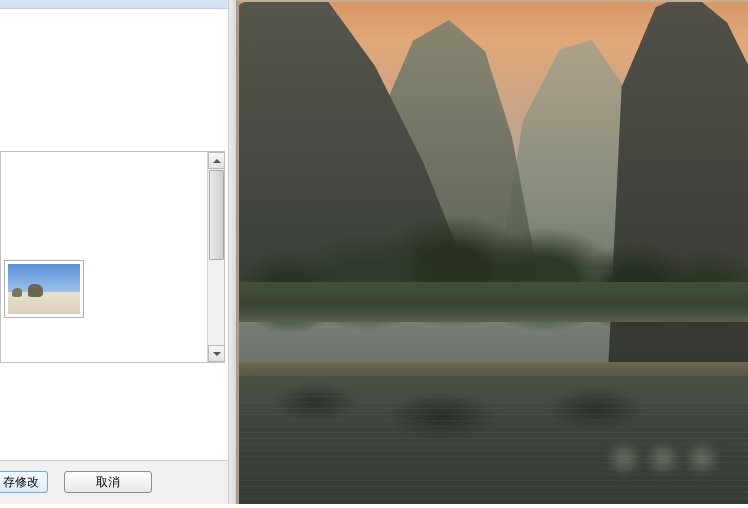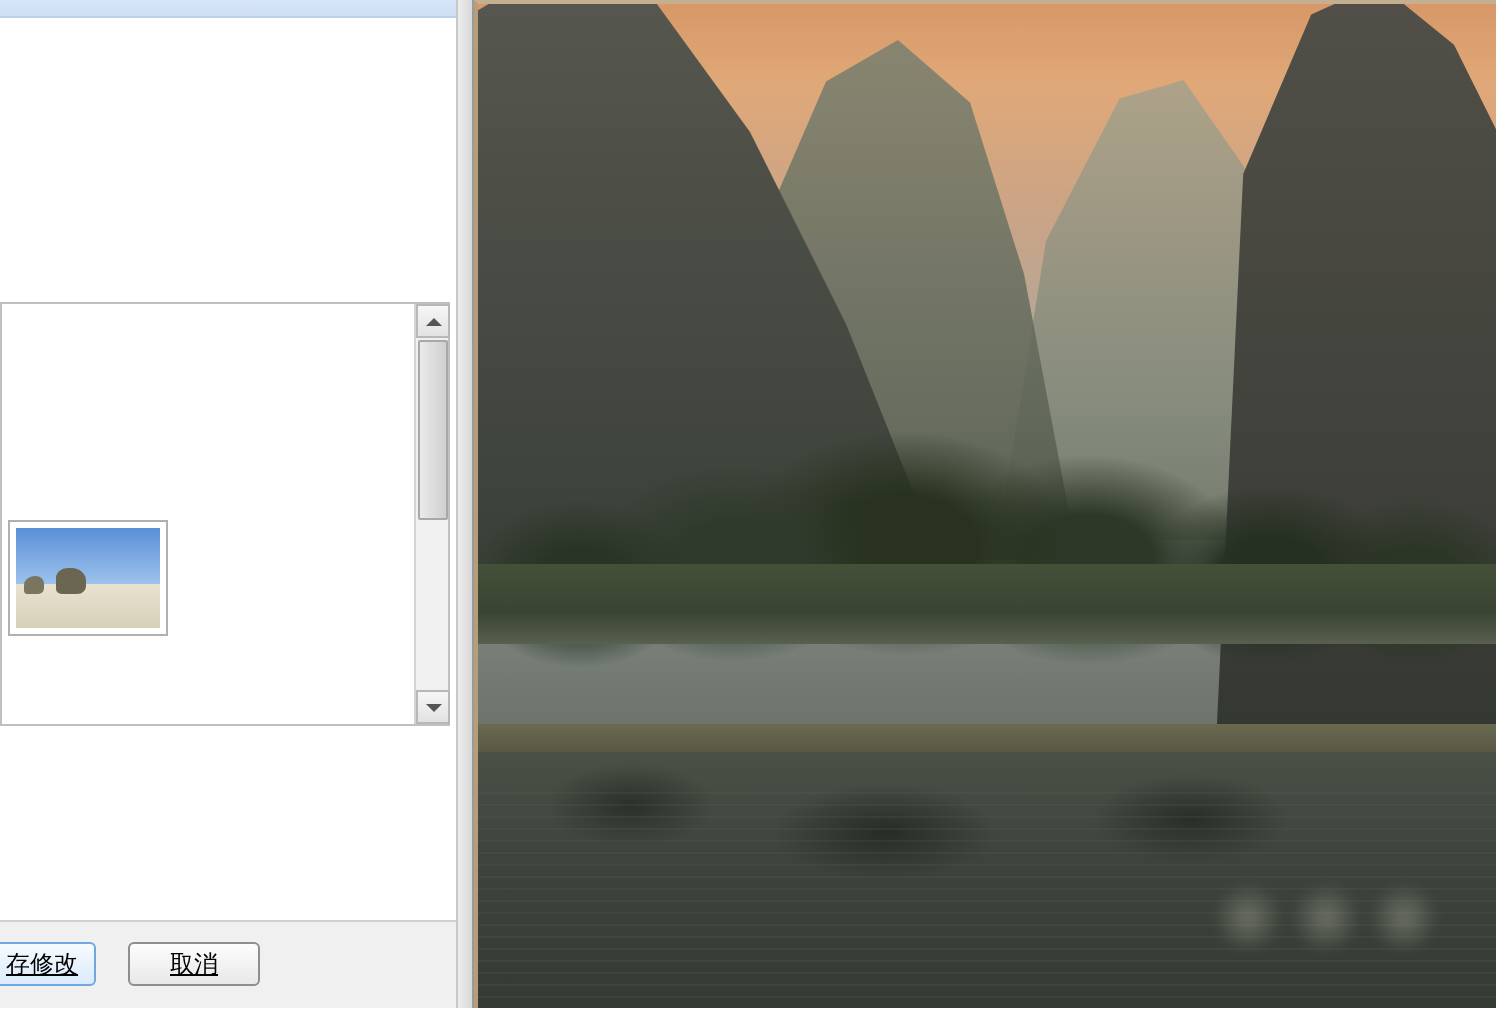--- a/index.html
+++ b/index.html
@@ -1,15 +1,15 @@
 <!DOCTYPE html>
 <html><head>
 <meta charset="utf-8">
 <style>
-* { margin: 0; padding: 0; box-sizing: border-box; text-decoration: underline; }
+* { margin: 0; padding: 0; box-sizing: border-box; }
 body {
   width: 748px;
   height: 508px;
   font-family: "Microsoft YaHei", "SimSun", Tahoma, sans-serif;
   font-size: 12px;
   background: #fff;
   overflow: hidden;
   position: relative;
 }
 
@@ -166,21 +166,21 @@
   width: 68px;
   padding: 0;
   text-align: right;
   padding-right: 8px;
   background: linear-gradient(to bottom, #f6fbff, #dbeafc);
   border-color: #6fa7df;
 }
 .btn-cancel {
   position: absolute;
   left: 64px;
-  width: 66px;
+  width: 88px;
 }
 
 .panel-right-edge {
   position: absolute;
   left: 228px;
   top: 0;
   width: 9px;
   height: 508px;
   background: linear-gradient(to right, #ececec, #d8d8d8);
   border-left: 1px solid #c8c8c8;

